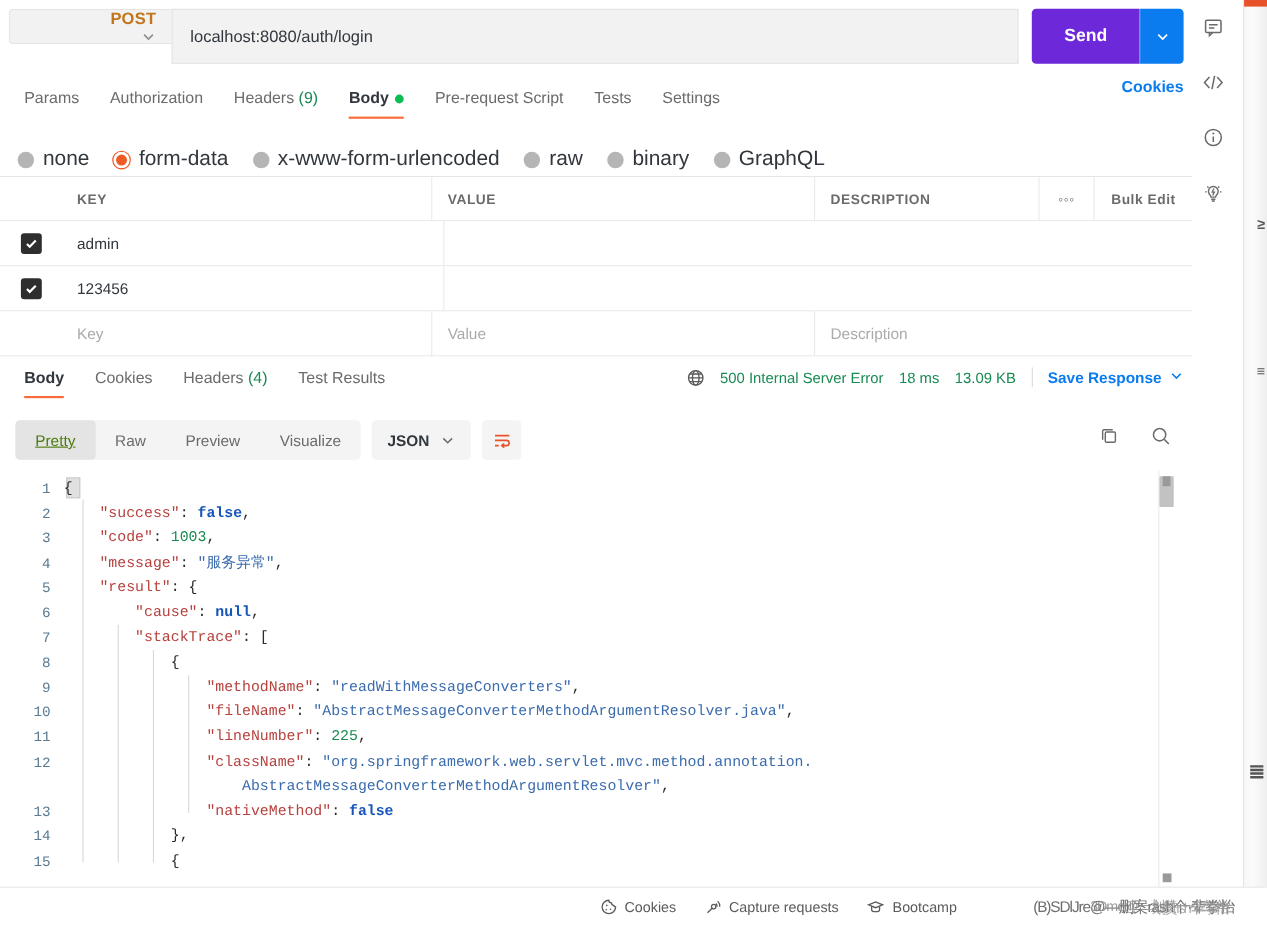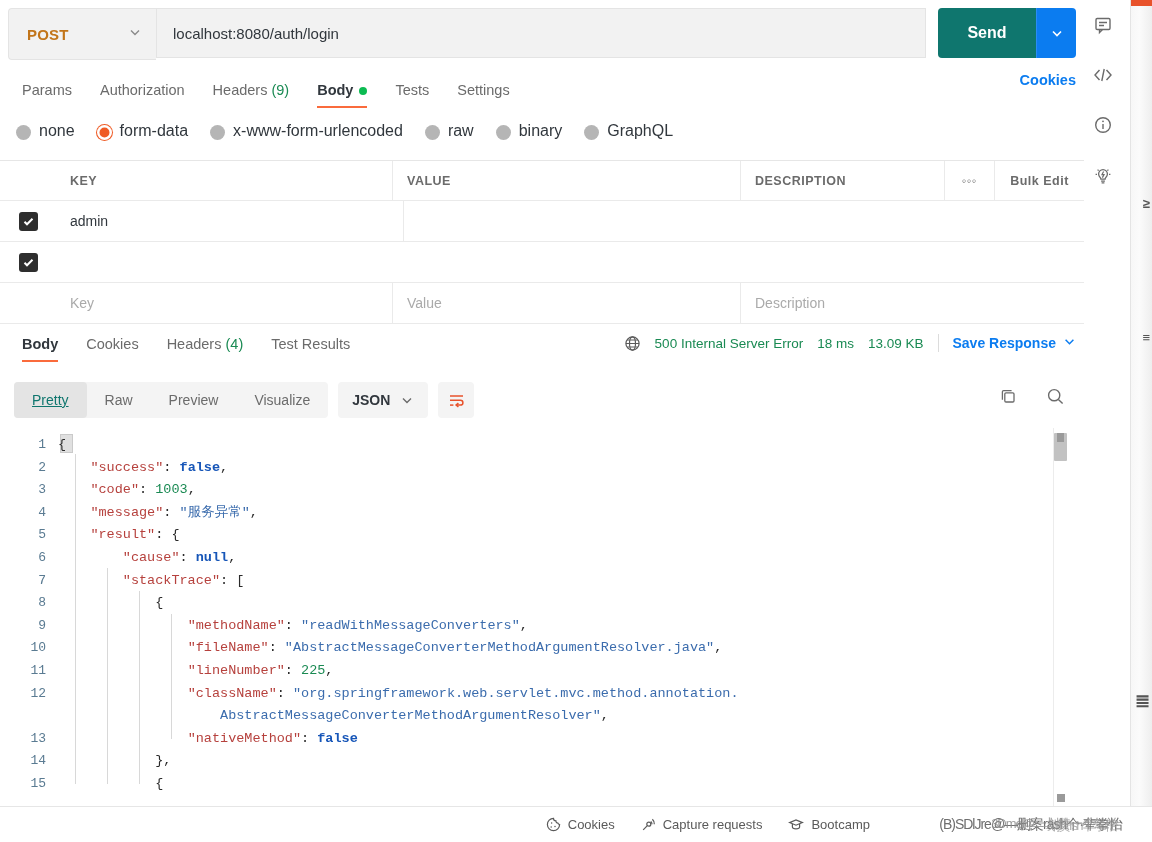--- a/index.html
+++ b/index.html
@@ -36,34 +36,34 @@
     width: 34px; height: 34px; display: flex; align-items: center; justify-content: center;
     color: #6b6b6b; cursor: pointer; border-radius: 4px;
   }
 
   
   .main { position: absolute; top: 0; left: 0; width: 1084px; height: 842px; background: #fff; }
 
   
   .urlbar { position: absolute; top: 8px; left: 8px; width: 1068px; height: 50px; display: flex; gap: 0; }
   .method-box {
-    width: 148px; height: 52px; background: #f2f2f2; border: 1px solid #e4e4e4; border-right: none;
-    border-radius: 4px 0 0 4px; display: flex; align-items: center; justify-content: space-between;
-    padding: 0 14px 0 18px; cursor: pointer;
+    width: 148px; height: 32px; background: #f2f2f2; border: 1px solid #e4e4e4; border-right: none;
+    border-radius: 4px 0 0 4px; display: flex; align-items: flex-end; justify-content: space-between;
+    padding: 0 14px 0 18px; cursor: pointer; flex-direction: column;
   }
   .method-text { font-size: 15px; font-weight: bold; color: #c2751a; letter-spacing: .2px; }
   .chev { color: #8a8a8a; }
   .url-input {
     flex: 1; height: 50px; background: #f2f2f2; border: 1px solid #e4e4e4;
     border-radius: 0; padding: 0 16px; font-size: 15px; color: #31373d;
     font-family: "Liberation Sans", sans-serif; outline: none;
   }
   .send-wrap { display: flex; margin-left: 12px; }
   .send-btn {
-    width: 98px; height: 50px; background: #0f766e; color: #fff; border: none;
+    width: 98px; height: 50px; background: #6d28d9; color: #fff; border: none;
     border-radius: 4px 0 0 4px; font-size: 16px; font-weight: bold; cursor: pointer;
     font-family: "Liberation Sans", sans-serif;
   }
   .send-caret {
     width: 40px; height: 50px; background: #0b7cf0; border-radius: 0 4px 4px 0;
     border-left: 1px solid #2b8cf5; display: flex; align-items: center; justify-content: center;
     color: #fff; cursor: pointer;
   }
 
   
@@ -75,21 +75,21 @@
   .rtab.active { color: #31373d; font-weight: bold; }
   .rtab.active::after {
     content: ""; position: absolute; left: 14px; right: 14px; bottom: 0; height: 2.5px; background: #fa6b3c;
   }
   .rtab .count { color: #1a8a53; }
   .dot-green { display: inline-block; width: 8px; height: 8px; border-radius: 50%; background: #0cbb52; margin-left: 6px; vertical-align: middle; }
   .cookies-link { position: absolute; right: 0; top: 2px; font-size: 14.5px; color: #0b7cf0; font-weight: bold; cursor: pointer; }
 
   
   .body-types { position: absolute; top: 122px; left: 16px; display: flex; align-items: center; gap: 22px; }
-  .bt { display: flex; align-items: flex-end; gap: 8px; font-size: 16px; color: #31373d; cursor: pointer; }
+  .bt { display: flex; align-items: center; gap: 8px; font-size: 19px; color: #31373d; cursor: pointer; margin-top: 12px; }
   .radio { width: 15px; height: 15px; border-radius: 50%; background: #b5b5b5; display: inline-block; position: relative; }
   .radio.on { background: #ef5b25; box-shadow: inset 0 0 0 2.5px #fff, 0 0 0 1px #ef5b25; }
 
   
   .kv { position: absolute; top: 160px; left: 0; width: 1084px; border-top: 1px solid #e6e6e6; }
   .kv-row { display: flex; height: 41px; border-bottom: 1px solid #eaeaea; }
   .kv-head { height: 40px; background: #fff; }
   .kv-head .c { color: #6b6b6b; font-size: 12.5px; font-weight: bold; letter-spacing: .5px; }
   .c { display: flex; align-items: center; padding: 0 14px; border-right: 1px solid #eaeaea; font-size: 14px; color: #31373d; }
   .c-check { width: 56px; justify-content: center; border-right: none; padding: 0; }
@@ -110,21 +110,21 @@
   .resp-tabs { position: absolute; top: 334px; left: 8px; width: 1068px; height: 36px; display: flex; align-items: flex-start; }
   .resp-status { position: absolute; right: 0; top: 0; display: flex; align-items: center; gap: 14px; font-size: 13.5px; }
   .stat-green { color: #1a8a53; }
   .divider-v { width: 1px; height: 18px; background: #dcdcdc; }
   .save-resp { color: #0b7cf0; font-weight: bold; font-size: 14px; cursor: pointer; display: flex; align-items: center; gap: 7px; }
 
   
   .fmtbar { position: absolute; top: 382px; left: 14px; display: flex; align-items: center; gap: 10px; }
   .seg { display: flex; background: #f4f4f4; border-radius: 4px; height: 36px; align-items: center; }
   .seg-item { padding: 0 18px; height: 36px; display: flex; align-items: center; font-size: 14px; color: #6b6b6b; cursor: pointer; border-radius: 4px; }
-  .seg-item.active { background: #e4e4e4; color: #0f766e; text-decoration: underline; }
+  .seg-item.active { background: #e4e4e4; color: #4d7c0f; text-decoration: underline; }
   .json-sel { display: flex; align-items: center; gap: 10px; background: #f4f4f4; border-radius: 4px; height: 36px; padding: 0 14px; font-size: 14px; color: #31373d; font-weight: bold; cursor: pointer; }
   .wrap-btn { width: 36px; height: 36px; background: #f4f4f4; border-radius: 4px; display: flex; align-items: center; justify-content: center; cursor: pointer; }
   .resp-icons { position: absolute; top: 386px; right: 18px; display: flex; gap: 26px; color: #6b6b6b; }
   .ricon { cursor: pointer; }
 
   
   .viewer { position: absolute; top: 428px; left: 0; width: 1084px; height: 378px; background: #fff; overflow: hidden; }
   .gutter { position: absolute; top: 0; left: 0; width: 58px; height: 378px; text-align: right; padding-top: 6px; }
   .gutter div { height: 22.6px; line-height: 22.6px; font-family: "Liberation Mono", monospace; font-size: 13px; color: #5a7b92; padding-right: 12px; }
   .code { position: absolute; top: 0; left: 58px; width: 1000px; padding-top: 6px; font-family: "Liberation Mono", monospace; font-size: 13.5px; }
@@ -222,20 +222,21 @@
             </svg>
         </div>
       </div>
     </div>
 
     <div class="req-tabs">
       <div class="rtab"><span>Params</span></div>
       <div class="rtab"><span>Authorization</span></div>
       <div class="rtab"><span>Headers</span> <span class="count">(9)</span></div>
       <div class="rtab active"><span>Body</span><span class="dot-green"></span></div>
+      <div class="rtab"><span>Pre-request Script</span></div>
       <div class="rtab"><span>Tests</span></div>
       <div class="rtab"><span>Settings</span></div>
       <div class="cookies-link">Cookies</div>
     </div>
 
     <div class="body-types">
       <div class="bt">
           <span class="radio"></span>
           <span>none</span>
         </div>
@@ -294,20 +295,23 @@
       </div>
 
       <div class="kv-row">
         <div class="c c-check">
           <span class="cb">
             <svg width="13" height="13" viewBox="0 0 13 13" fill="none" stroke="#fff" stroke-width="2">
                 <path d="M2.5 6.8 L5 9.3 L10.5 3.7"></path>
               </svg>
           </span>
         </div>
+        <div class="c c-val">
+            <span>123456</span>
+          </div>
         <div class="c c-desc">
             <span></span>
           </div>
       </div>
 
       <div class="kv-row">
         <div class="c c-check"></div>
         <div class="c c-key">
             <span class="ph">Key</span>
           </div>

